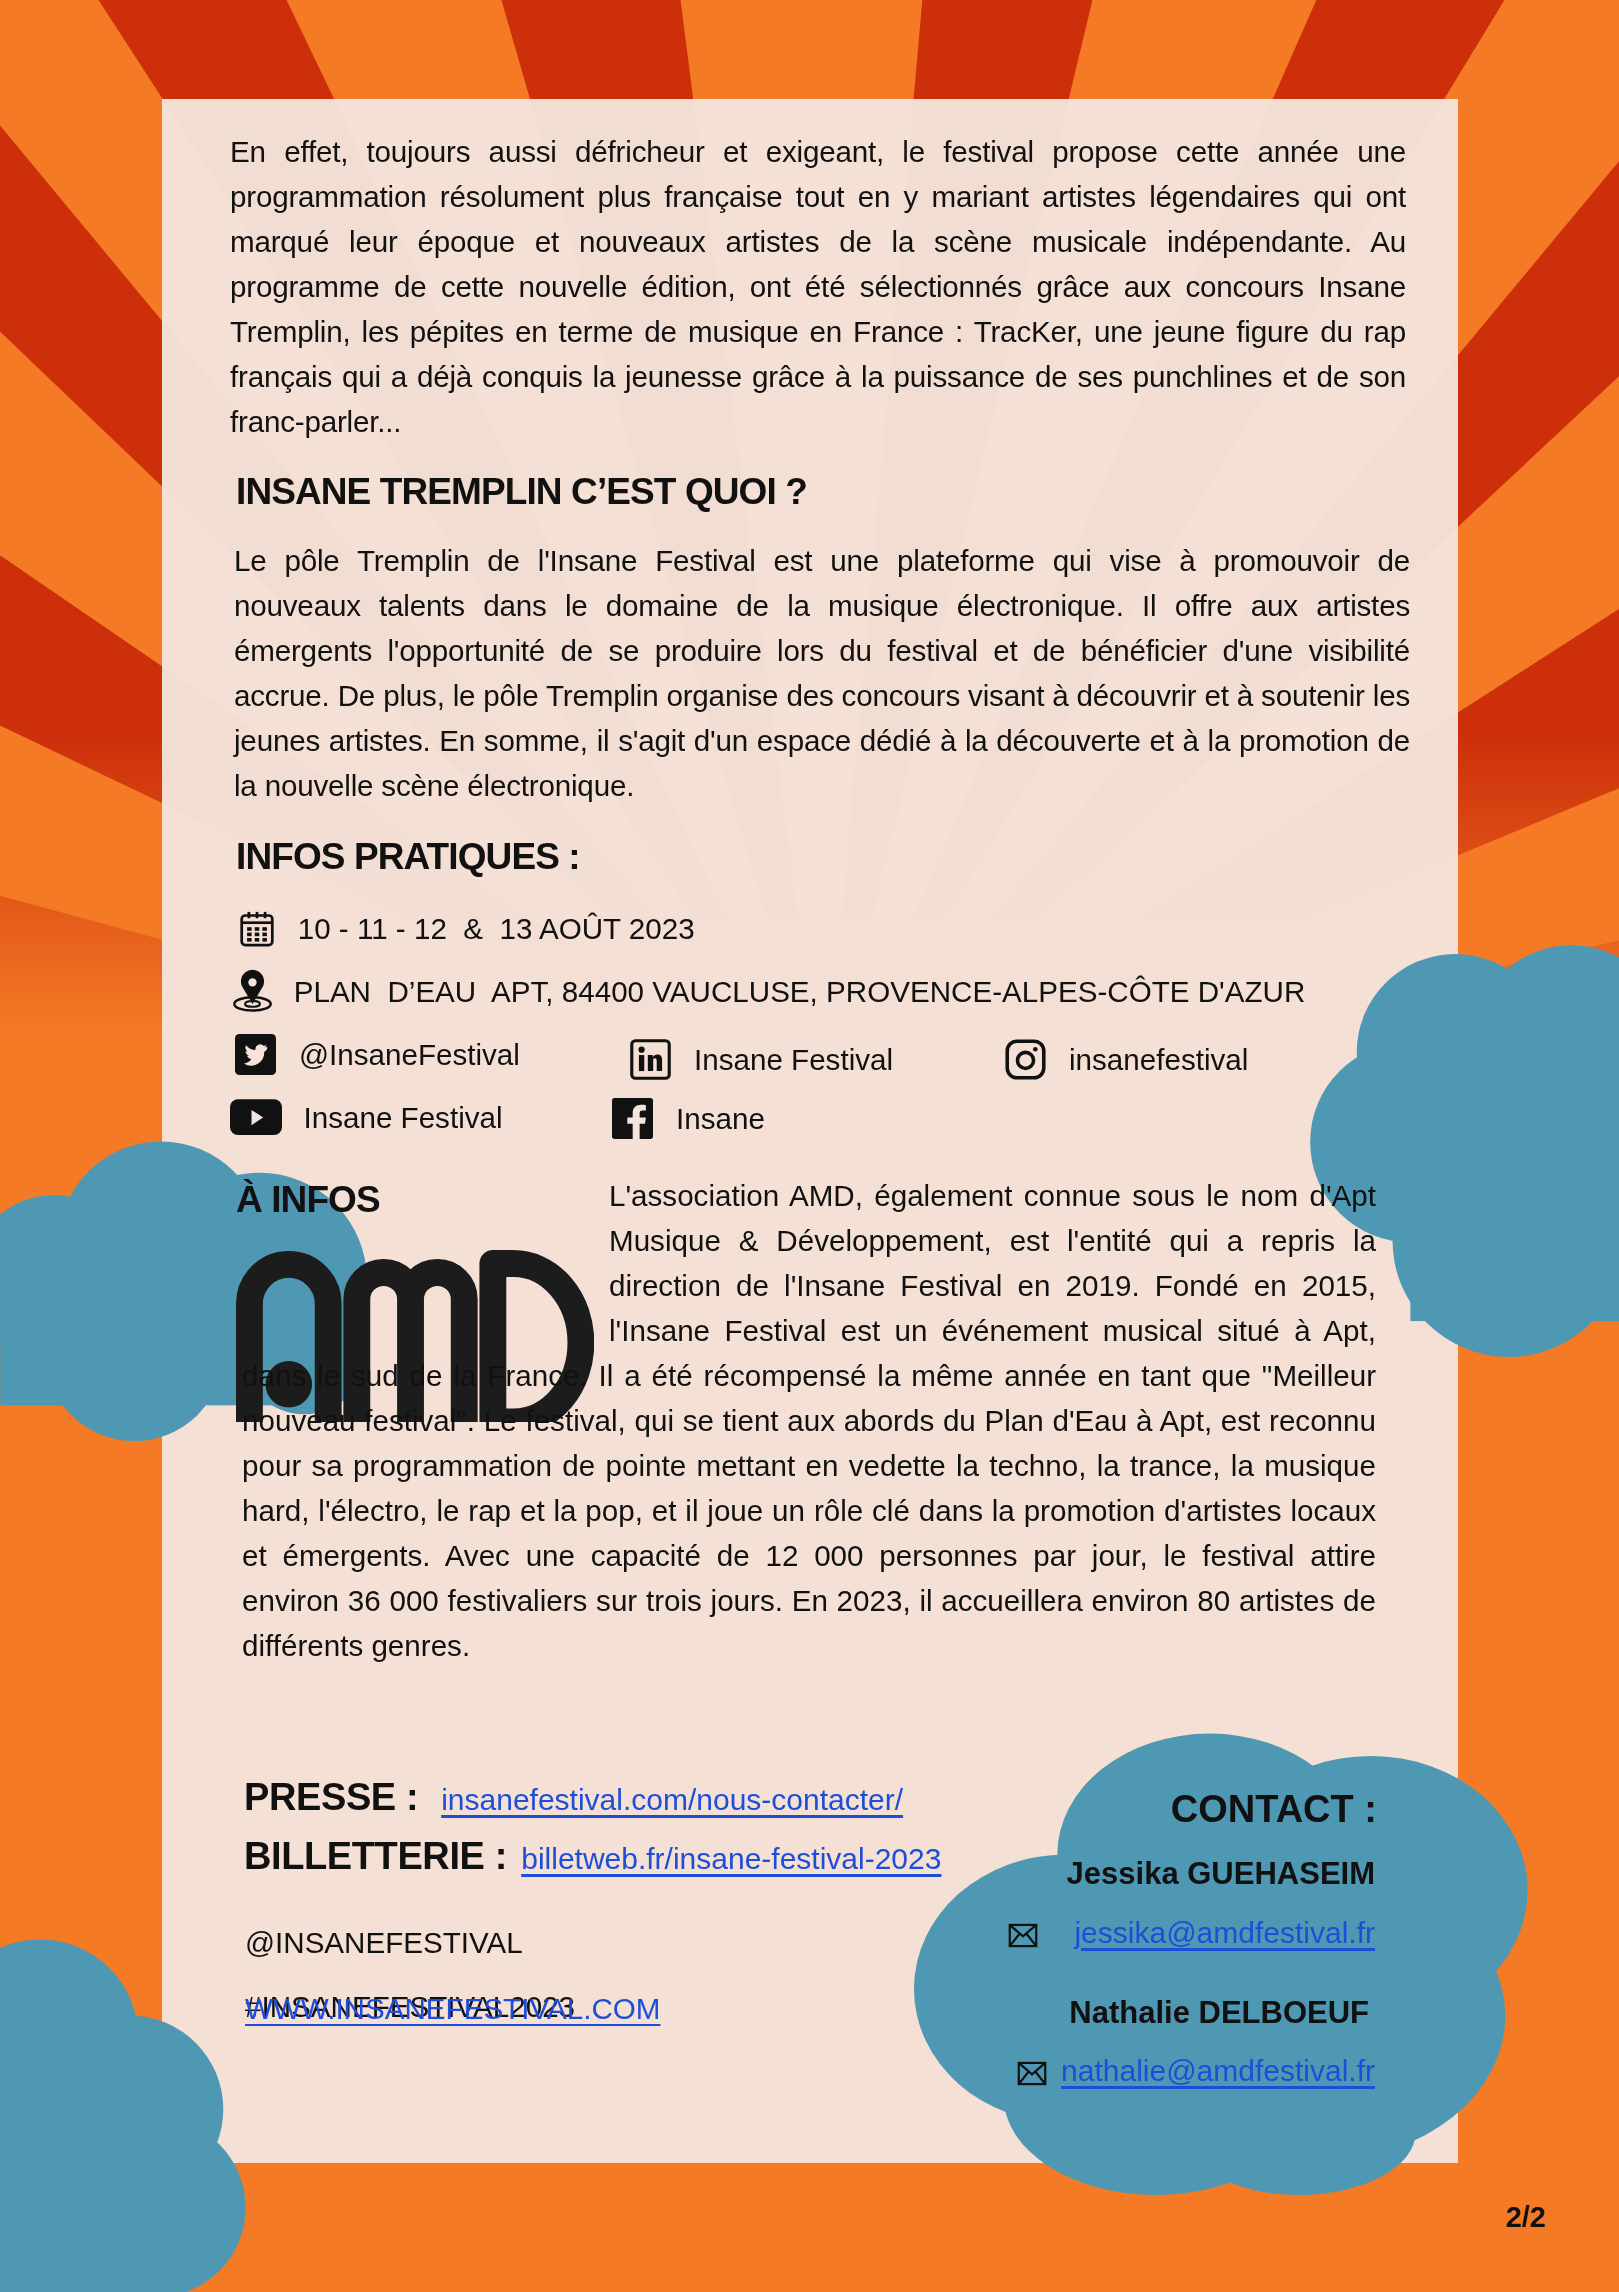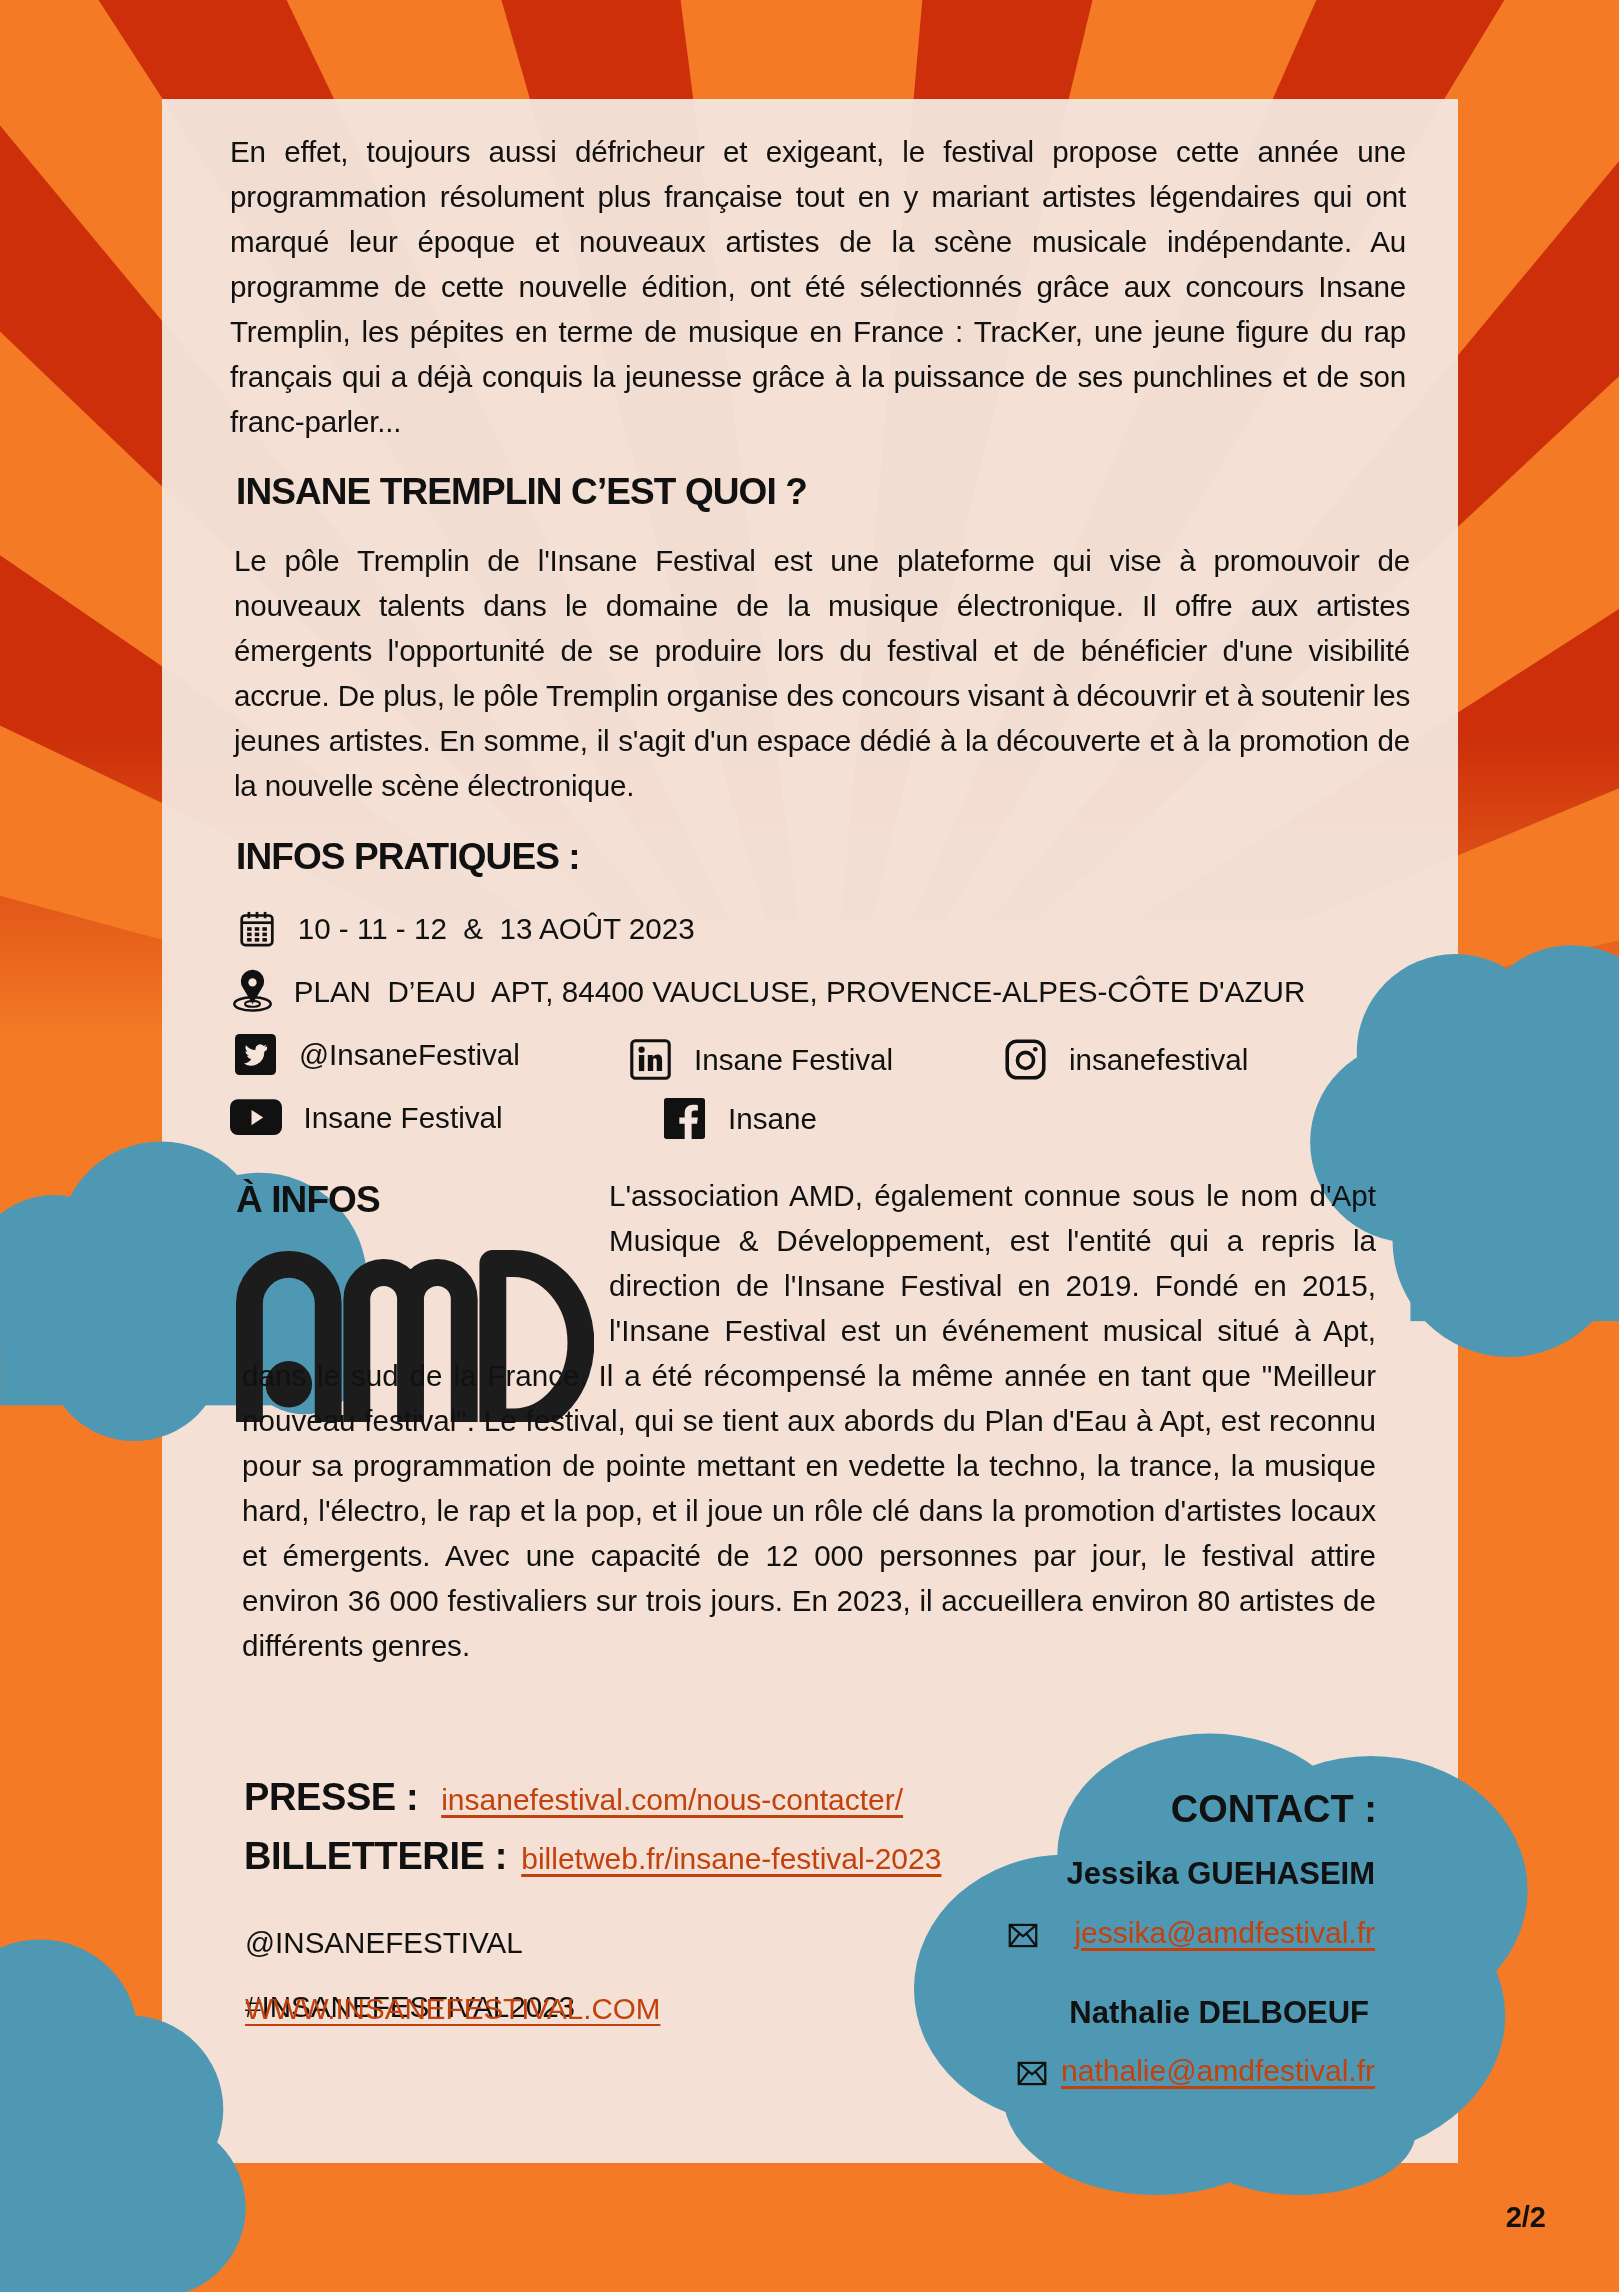--- a/index.html
+++ b/index.html
@@ -27,21 +27,21 @@
       font-family: "Liberation Sans", sans-serif; letter-spacing: -0.2px;
     }
     .heading {
       font-weight: bold; font-size: 37px; letter-spacing: -0.9px;
       font-family: "Liberation Sans", sans-serif;
     }
     .info-row { display: flex; align-items: center; font-size: 29.6px; }
     .info-row .ico { width: 43px; height: 43px; display: inline-flex; align-items: center; justify-content: center; margin-right: 19.7px; }
     .social { display: flex; align-items: center; font-size: 29.6px; position: absolute; }
     .social .ico { width: 41px; height: 41px; margin-right: 23px; display: inline-flex; }
-    a.link { color: #c2410c; text-decoration: underline; text-underline-offset: 4.5px; }
+    a.link { color: #1d4ed8; text-decoration: underline; text-underline-offset: 4.5px; }
     .amd-logo { position: absolute; left: 236px; top: 1250px; width: 358px; height: 172px; }
     .float-para {
       position: absolute; left: 242px; top: 1173px; width: 1134px;
       font-size: 29.6px; line-height: 45px; text-align: justify; text-align-last: left;
     }
     .float-para .spacer { float: left; width: 367px; height: 176px; }
     .press-label { font-weight: bold; font-size: 38px; letter-spacing: -0.4px; }
     .press-link { font-size: 30px; margin-left: 18px; }
     .tagline { font-size: 29.6px; position: absolute; left: 245px; }
     .contact { position: absolute; text-align: right; }
@@ -208,21 +208,21 @@
   <div class="social" style="left:230px; top:1097px;">
     <span class="ico" style="width:52px; margin-right:21.5px;">
       <svg width="52" height="38" viewBox="0 0 58 42" style="margin-top:1.8px;">
         <rect x="0" y="0" width="58" height="40" rx="9" fill="#111"></rect>
         <polygon points="24,12 24,29 37,20.5" fill="#f4e4dc"></polygon>
       </svg>
     </span>
     <span>Insane Festival</span>
   </div>
 
-  <div class="social" style="left:664px; top:1098px;justify-content:flex-end;">
+  <div class="social" style="left:612px; top:1098px;justify-content:flex-end;">
     <span class="ico">
       <svg width="41" height="41" viewBox="0 0 46 46">
         <rect x="0" y="0" width="46" height="46" rx="3" fill="#111"></rect>
         <path d="M31 46V29h6l1-7h-7v-4.5c0-2 .6-3.4 3.5-3.4H38V8c-.7-.1-3-.3-5.6-.3-5.5 0-9.2 3.3-9.2 9.5V22h-6v7h6v17z" fill="#f4e4dc"></path>
       </svg>
     </span>
     <span>Insane</span>
   </div>
 
   <h2 class="abs heading" style="left:236px; top:1179px;">À INFOS</h2>

